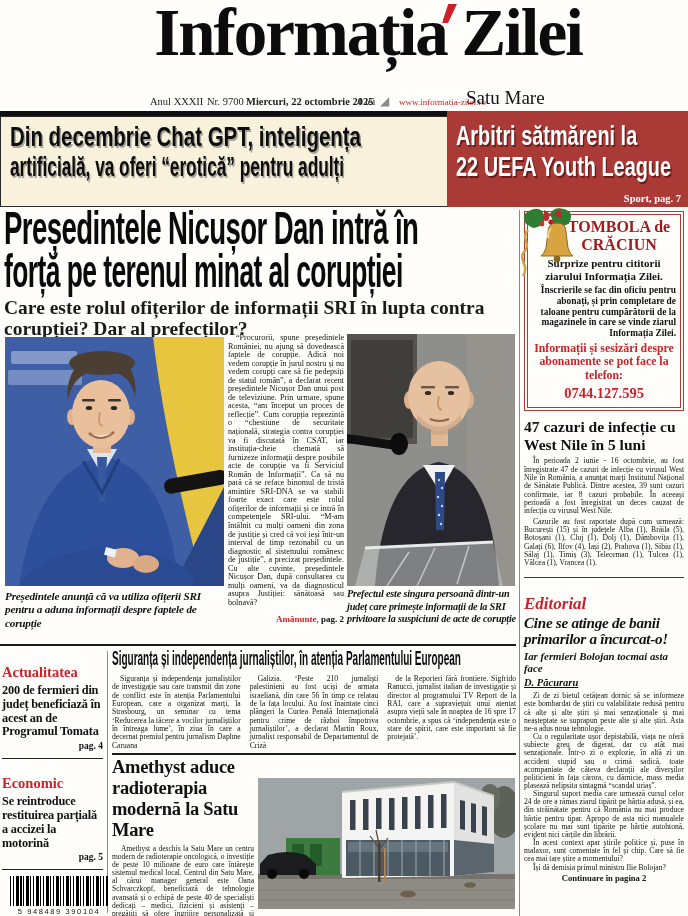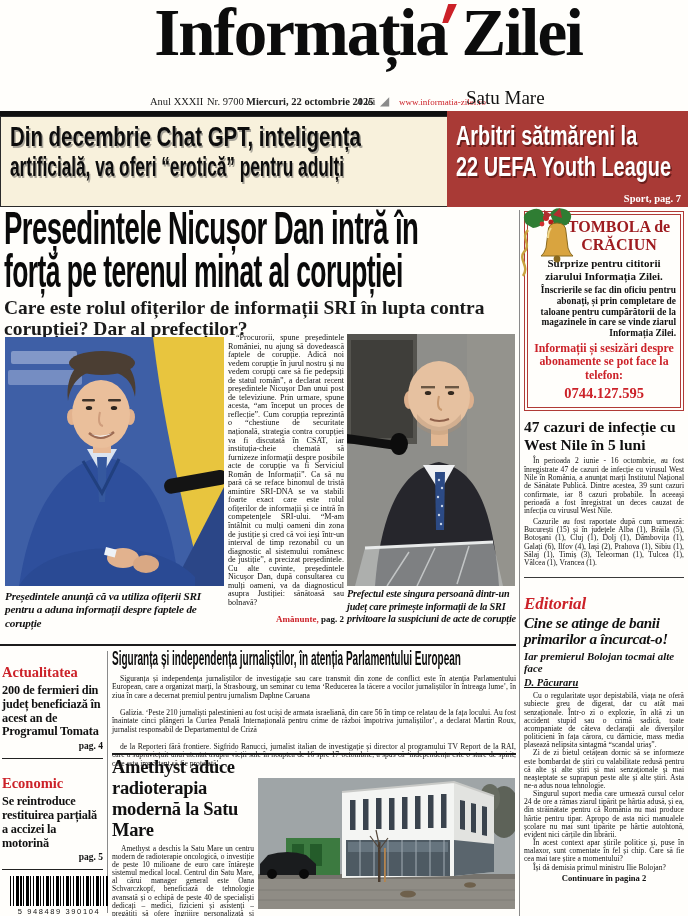--- a/index.html
+++ b/index.html
@@ -96,21 +96,21 @@
   .sb-hr{border-top:1.5px solid #222;margin:7px 0 6px 0;}
   .barcode{margin-top:2px;width:98px;padding-left:8px;}
   .bars{height:30px;background:
      repeating-linear-gradient(90deg,#000 0 1.5px,#fff 1.5px 3px,#000 3px 3.7px,#fff 3.7px 6.5px,#000 6.5px 9px,#fff 9px 10px);}
   .digits{font-family:"Liberation Sans",sans-serif;font-size:7.5px;letter-spacing:1.6px;text-align:center;margin-top:1px;}
 
   
   .journal{position:absolute;left:112px;top:648px;width:404px;}
   .j-title{font-family:"Liberation Sans",sans-serif;font-weight:bold;font-size:20px;line-height:21px;
         white-space:nowrap;transform:scaleX(.50);transform-origin:0 50%;color:#0c0c0c;letter-spacing:0;}
-  .j-cols{display:flex;gap:9px;margin-top:6px;flex-direction:column;}
+  .j-cols{display:flex;gap:9px;margin-top:6px;}
   .j-col{flex:1;font-size:7.6px;line-height:8.35px;text-align:justify;text-indent:8px;}
 
   
   .ame{position:absolute;left:112px;top:757px;width:142px;}
   .ame-title{font-weight:bold;font-size:18.5px;line-height:21px;letter-spacing:-.3px;}
   .ame-body{margin-top:4px;font-size:7.5px;line-height:8.1px;text-align:justify;text-indent:9px;}
   .photo-building{left:258px;top:778px;width:257px;height:131px;}
 </style>
 </head>
 <body>
@@ -250,24 +250,24 @@
       <h3>47 cazuri de infecție cu West Nile în 5 luni</h3>
       <p>În perioada 2 iunie - 16 octombrie, au fost înregistrate 47 de cazuri de infecție cu virusul West Nile în România, a anunțat marți Institutul Național de Sănătate Publică. Dintre acestea, 39 sunt cazuri confirmate, iar 8 cazuri probabile. În aceeași perioadă a fost înregistrat un deces cauzat de infecția cu virusul West Nile.</p>
       <p>Cazurile au fost raportate după cum urmează: București (15) și în județele Alba (1), Brăila (5), Botoșani (1), Cluj (1), Dolj (1), Dâmbovița (1), Galați (6), Ilfov (4), Iași (2), Prahova (1), Sibiu (1), Sălaj (1), Timiș (3), Teleorman (1), Tulcea (1), Vâlcea (1), Vrancea (1).</p>
     </div>
 
     <div class="col-divider"></div>
 
     <div class="editorial">
       <div class="ed-label red">Editorial</div>
       <div class="ed-title">Cine se atinge de banii primarilor a încurcat-o!</div>
-      <div class="ed-sub">Iar premierul Bolojan tocmai alte face</div>
+      <div class="ed-sub">Iar fermieri Bolojan tocmai asta face</div>
       <div class="ed-author">D. Păcuraru</div>
+      <p class="ed-p">Zi de zi bietul cetățean dornic să se informeze este bombardat de știri cu valabilitate redusă pentru că alte și alte știri și mai senzaționale și mai neașteptate se suprapun peste alte și alte știri. Asta ne-a adus noua tehnologie.</p>
       <p class="ed-p">Cu o regularitate ușor depistabilă, viața ne oferă subiecte greu de digerat, dar cu atât mai senzaționale. Într-o zi o explozie, în altă zi un accident stupid sau o crimă sadică, toate acompaniate de câteva declarații ale diverșilor politicieni în fața cărora, cu dărnicie, mass media plasează  nelipsita sintagmă “scandal uriaș”.</p>
-      <p class="ed-p">Zi de zi bietul cetățean dornic să se informeze este bombardat de știri cu valabilitate redusă pentru că alte și alte știri și mai senzaționale și mai neașteptate se suprapun peste alte și alte știri. Asta ne-a adus noua tehnologie.</p>
       <p class="ed-p">Singurul suport media care urmează cursul celor 24 de ore a rămas ziarul tipărit pe hârtia adusă, și ea, din străinătate pentru că România nu mai produce hârtie pentru tipar. Apropo de asta nici manualele școlare nu mai sunt tipărite pe hârtie autohtonă, evident nici cărțile din librării.</p>
       <p class="ed-p">În acest context apar știrile politice și, puse în malaxor, sunt comentate în fel și chip. Care să fie cea mai tare știre a momentului?</p>
       <p class="ed-p">Își dă demisia primul ministru Ilie Bolojan?</p>
       <div class="ed-cont">Continuare în pagina 2</div>
     </div>
   </div>
 
   <div class="hr-main"></div>
   <div class="vr-side"></div>
 

